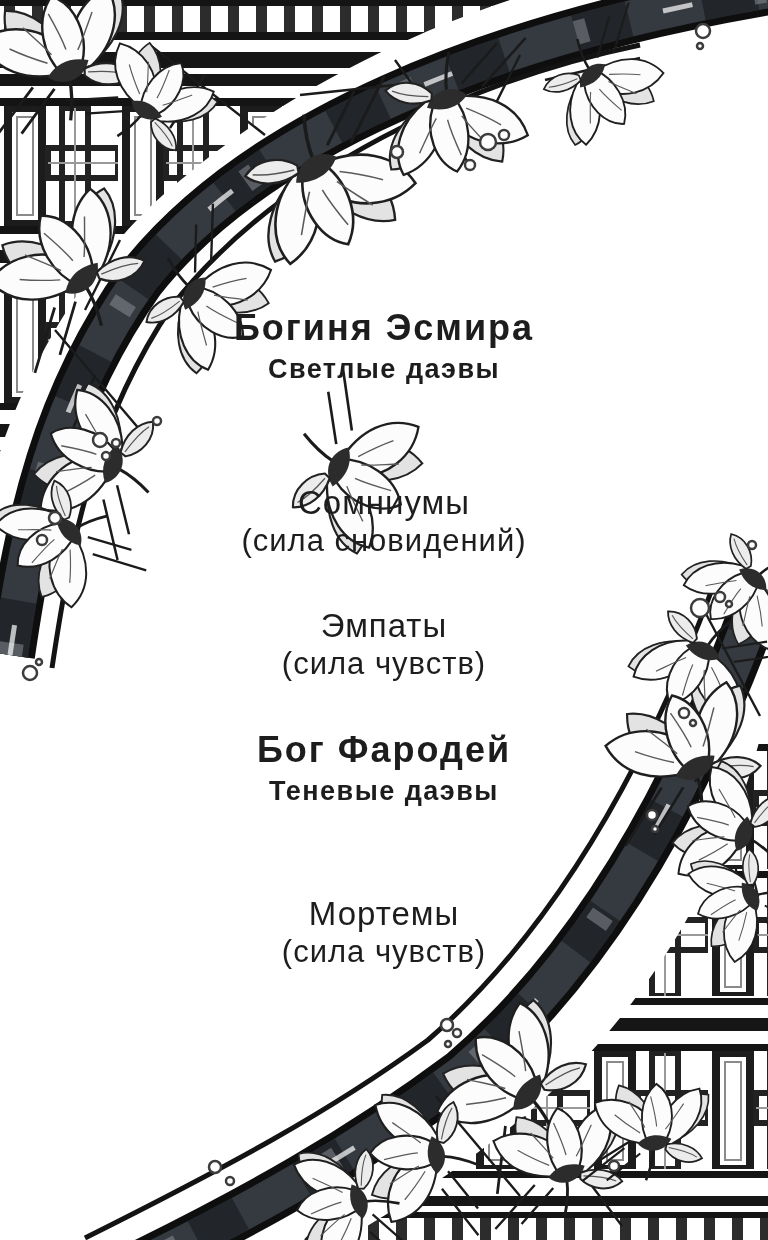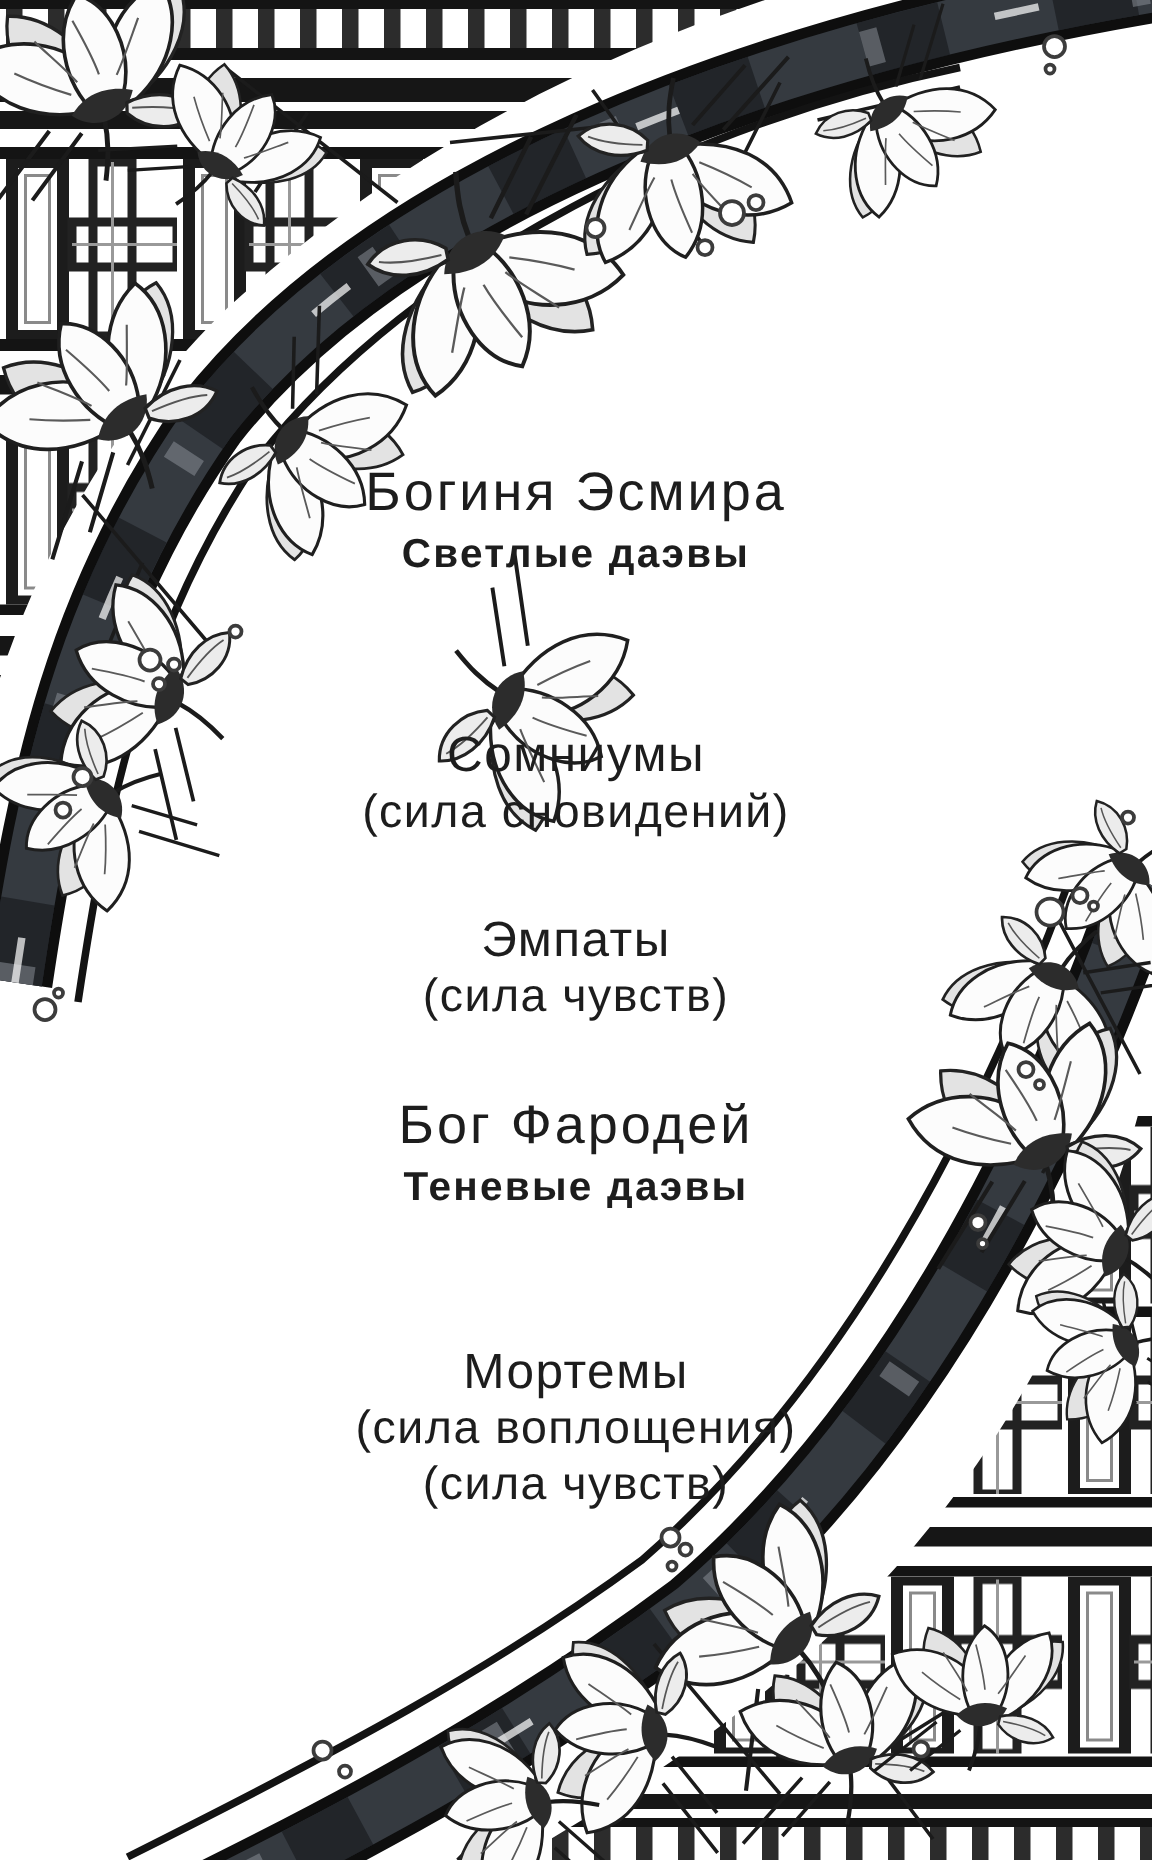--- a/index.html
+++ b/index.html
@@ -7,21 +7,21 @@
     position:relative;width:768px;height:1240px;margin:0 auto;
     background:#ffffff;overflow:hidden;
     font-family:"Liberation Sans","DejaVu Sans",sans-serif;
   }
   svg.decor{position:absolute;left:0;top:0;width:768px;height:1240px;}
   .text-layer{
     position:absolute;left:0;top:0;width:768px;height:1240px;
     text-align:center;color:#1d1d1d;padding-top:306px;box-sizing:border-box;
   }
   .line{width:100%;}
-  .l-deity {height:44px;line-height:44px;font-size:36px;font-weight:400;letter-spacing:2px;}
+  .l-deity {height:44px;line-height:44px;font-size:36px;font-weight:700;letter-spacing:2px;}
   .l-group {height:38px;line-height:38px;font-size:27px;font-weight:700;letter-spacing:1.5px;}
   .l-name  {height:38px;line-height:38px;font-size:33px;letter-spacing:1px;margin-top:48px;}
   .l-power {height:37px;line-height:37px;font-size:31px;letter-spacing:1px;text-align:center;}
   .sp48{height:48px;} .sp46{height:46px;} .sp37{height:37px;}
 </style>
 </head>
 <body>
 
 <div class="page">
 
@@ -196,17 +196,16 @@
     <div class="sp48"></div>
     <div class="line l-name">Сомниумы</div>
     <div class="line l-power">(сила сновидений)</div>
     <div class="line l-name">Эмпаты</div>
     <div class="line l-power">(сила чувств)</div>
     <div class="sp46"></div>
     <div class="line l-deity">Бог Фародей</div>
     <div class="line l-group">Теневые даэвы</div>
     <div class="sp37"></div>
     <div class="line l-name">Мортемы</div>
-    <div class="line l-power">(сила воплощения)</div>
     <div class="line l-power">(сила чувств)</div>
   </div>
 
 </div>
 
 </body></html>

